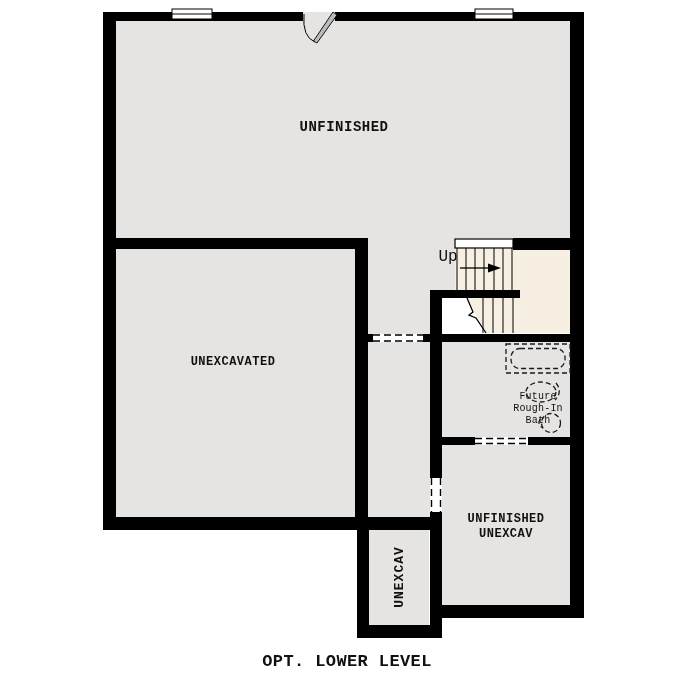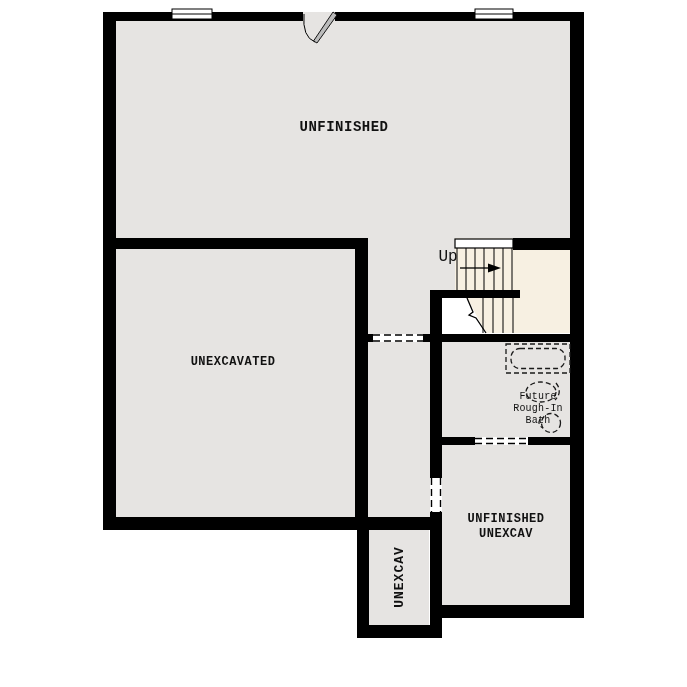--- a/index.html
+++ b/index.html
@@ -139,14 +139,15 @@
 
   <div class="lbl lbl-room" id="lbl-storage">
     <div>UNFINISHED</div>
     <div>UNEXCAV</div>
   </div>
 
   <div class="lbl lbl-room" id="lbl-unexcav">UNEXCAV</div>
 
   <div class="lbl" id="lbl-up">Up</div>
 
+  <div class="lbl" id="lbl-caption">OPT. LOWER LEVEL</div>
 
 </div>
 
 </body></html>

